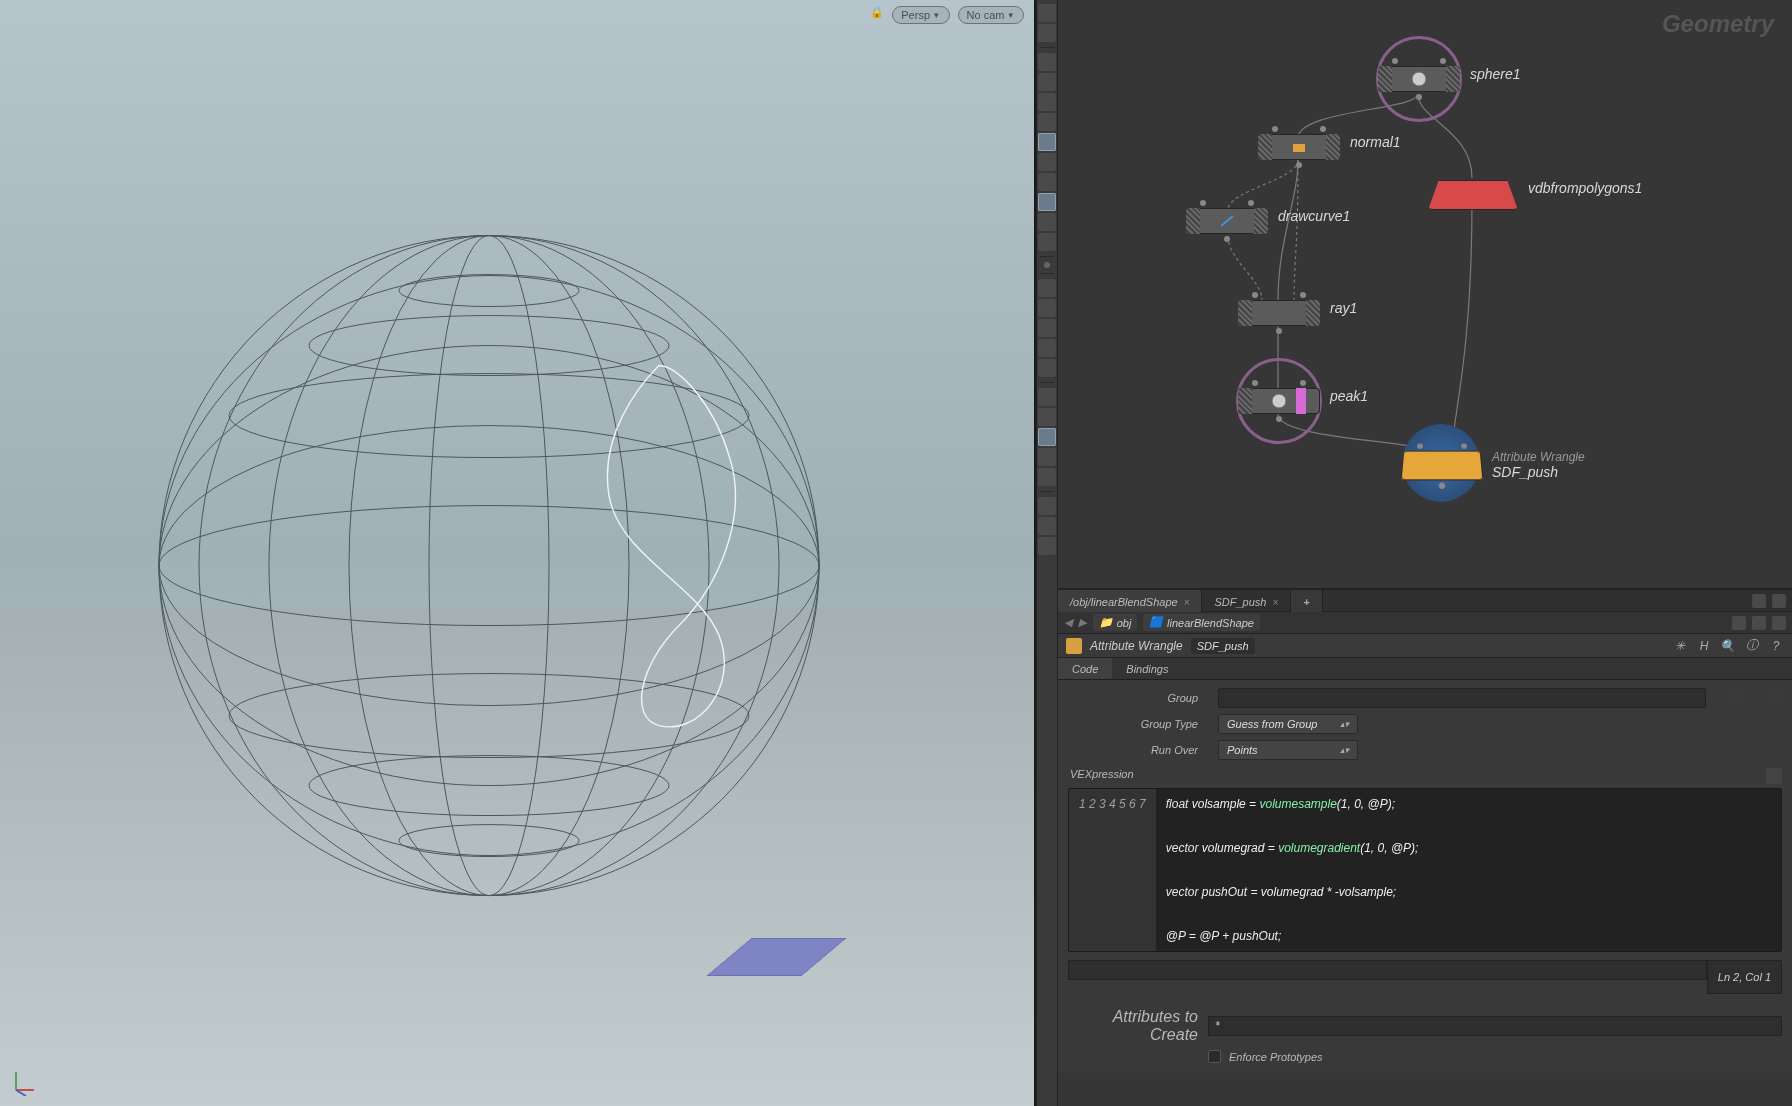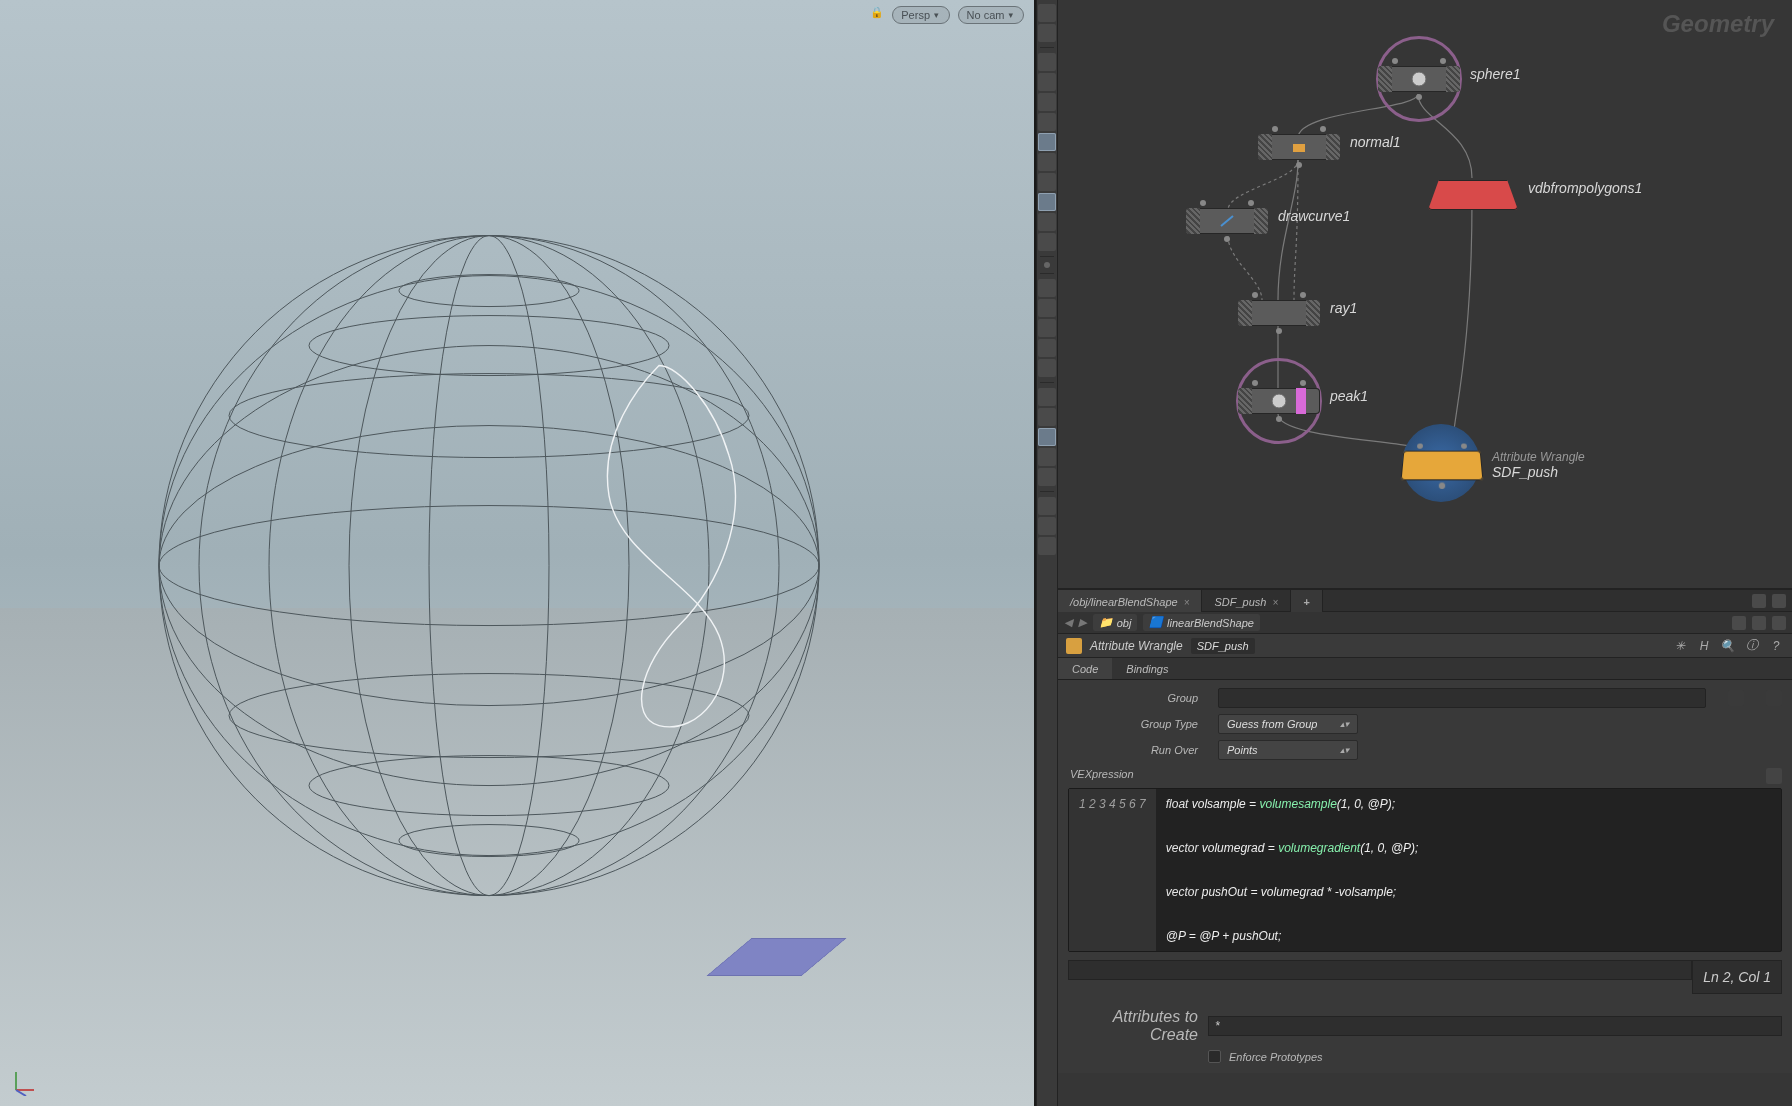--- a/index.html
+++ b/index.html
@@ -102,21 +102,21 @@
 
 .code-area { display:flex; background:#222; border:1px solid #1a1a1a; border-radius:2px;
   font-family:'Consolas','Courier New',monospace; font-size:12px; line-height:22px; }
 .gutter { background:#333; color:#9e9e9e; text-align:right; padding:4px 10px; user-select:none; min-width:34px; }
 .code { padding:4px 10px; color:#eee; white-space:pre; flex:1; }
 .kw { color:#e5e5e5; } .fn { color:#86efac; }
 
 .status-line { display:flex; margin-top:8px; }
 .status-line .f { flex:1; background:#2e2e2e; height:20px; border:1px solid #232323; }
 .status-line .pos { background:#2e2e2e; height:20px; border:1px solid #232323; padding:16px 10px;
-  display:flex; align-items:center; font-size:14px; color:#ccc; }
+  display:flex; align-items:center; font-size:11px; color:#ccc; }
 
 .attr-row { display:flex; align-items:center; gap:10px; margin-top:14px; }
 .attr-row .lab { width:130px; text-align:right; color:#b8b8b8; font-size:16px; }
 .attr-row .f { flex:1; background:#2e2e2e; height:20px; border:1px solid #232323; color:#ccc;
   display:flex; align-items:center; padding:0 6px; font-size:12px; }
 .cb-row { display:flex; align-items:center; gap:8px; margin-top:6px; margin-left:140px; }
 .cb { width:13px; height:13px; background:#2a2a2a; border:1px solid #555; border-radius:2px; }
 .cb-label { font-size:11px; color:#b8b8b8; }
 
 </style>

